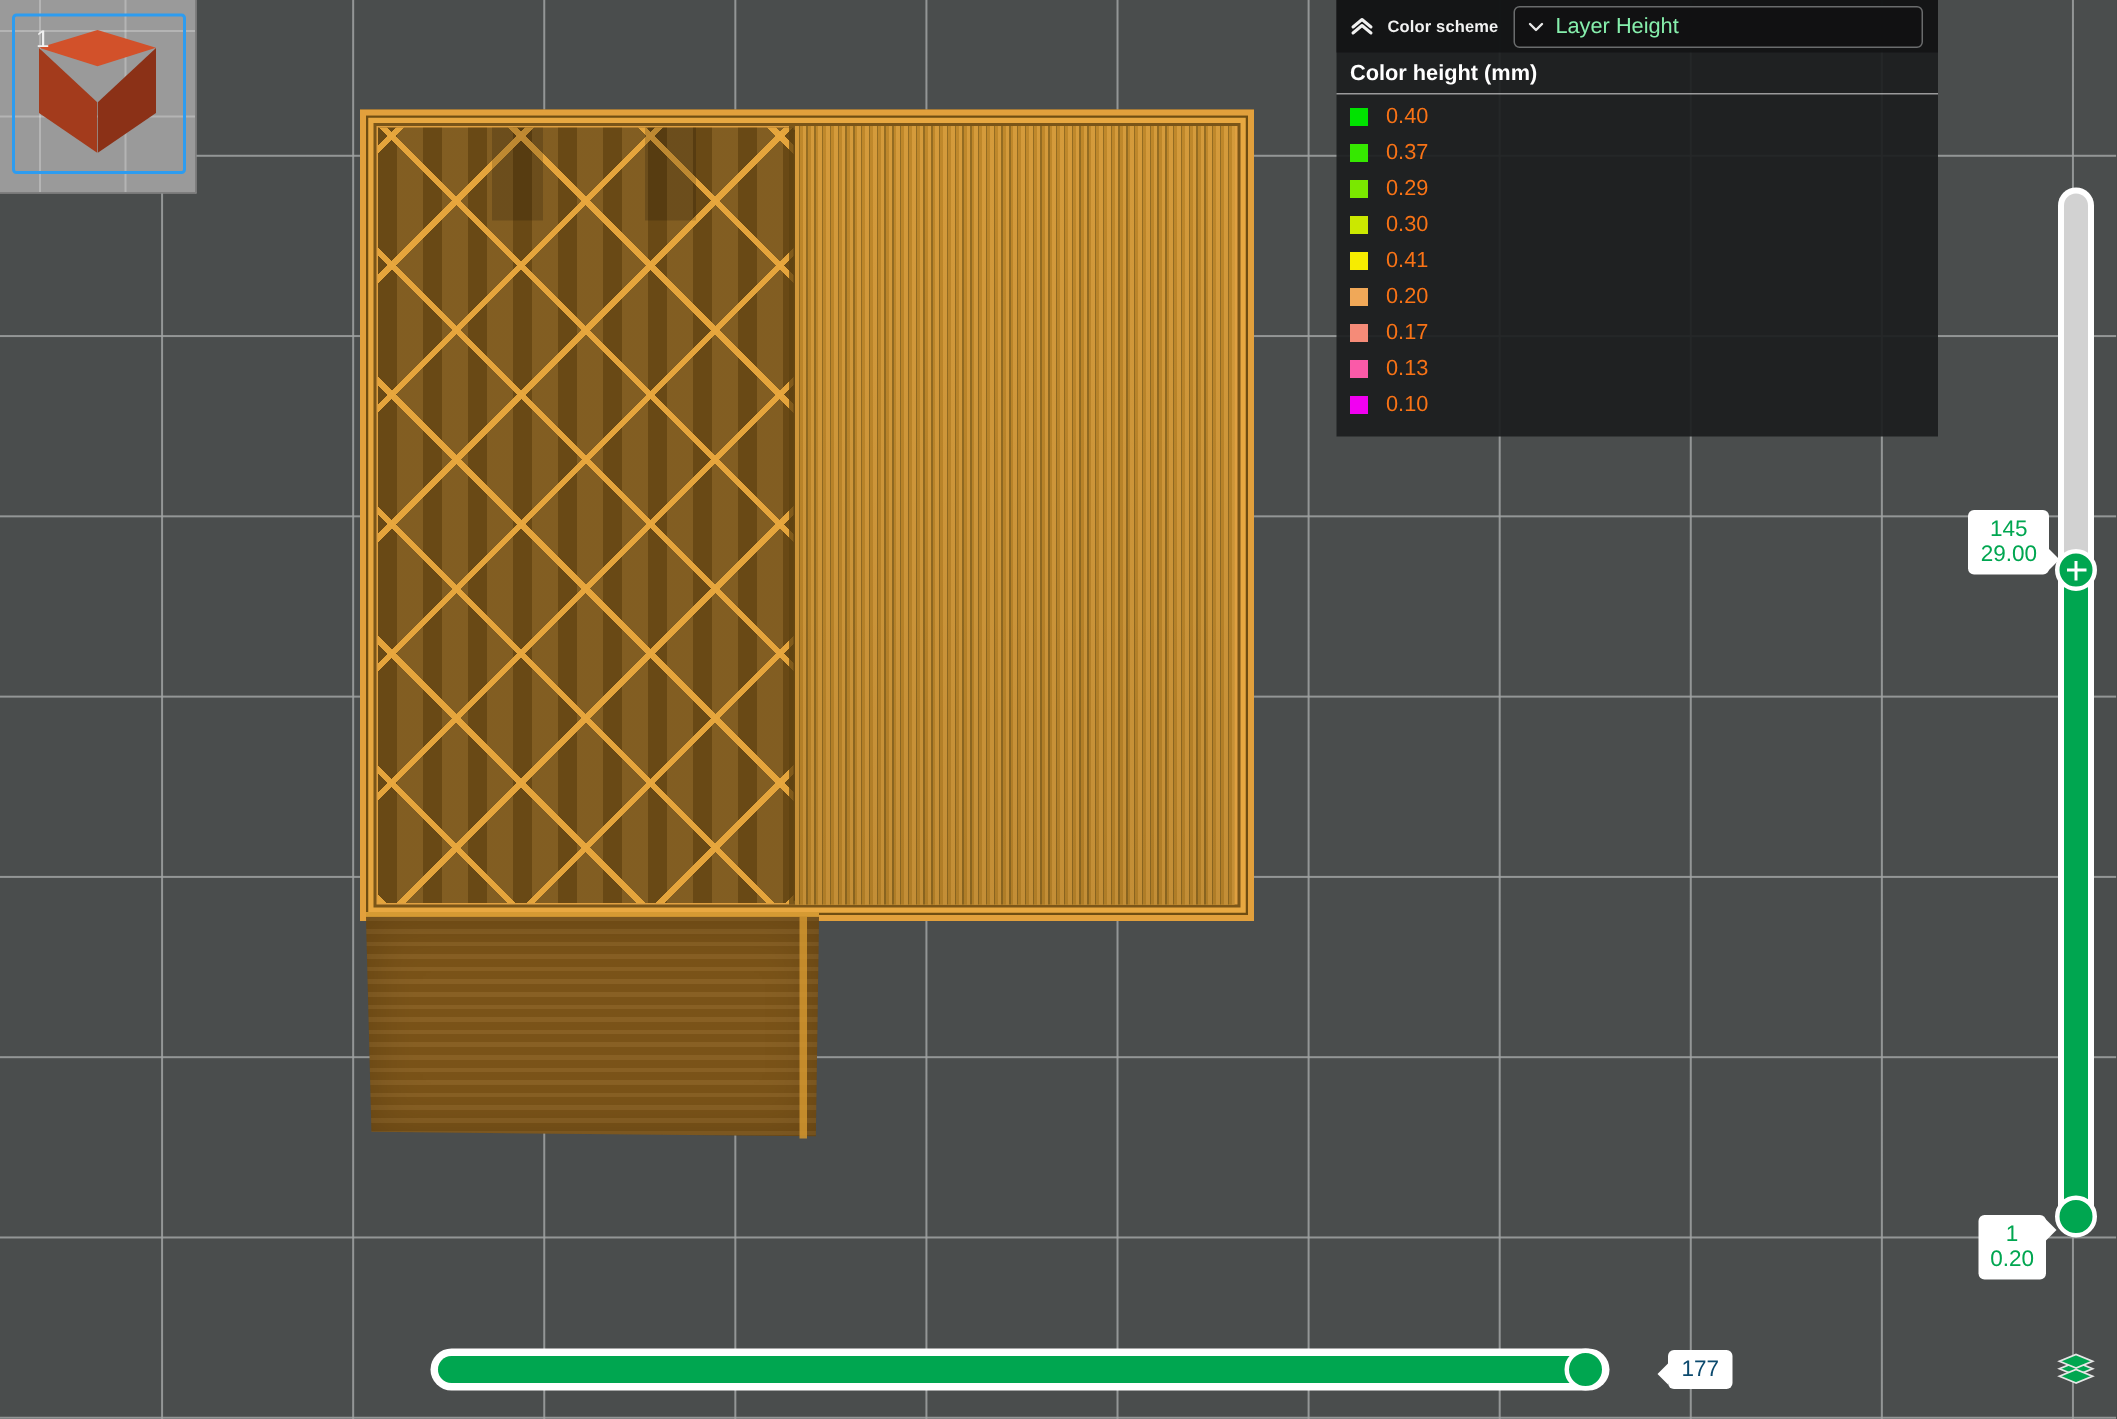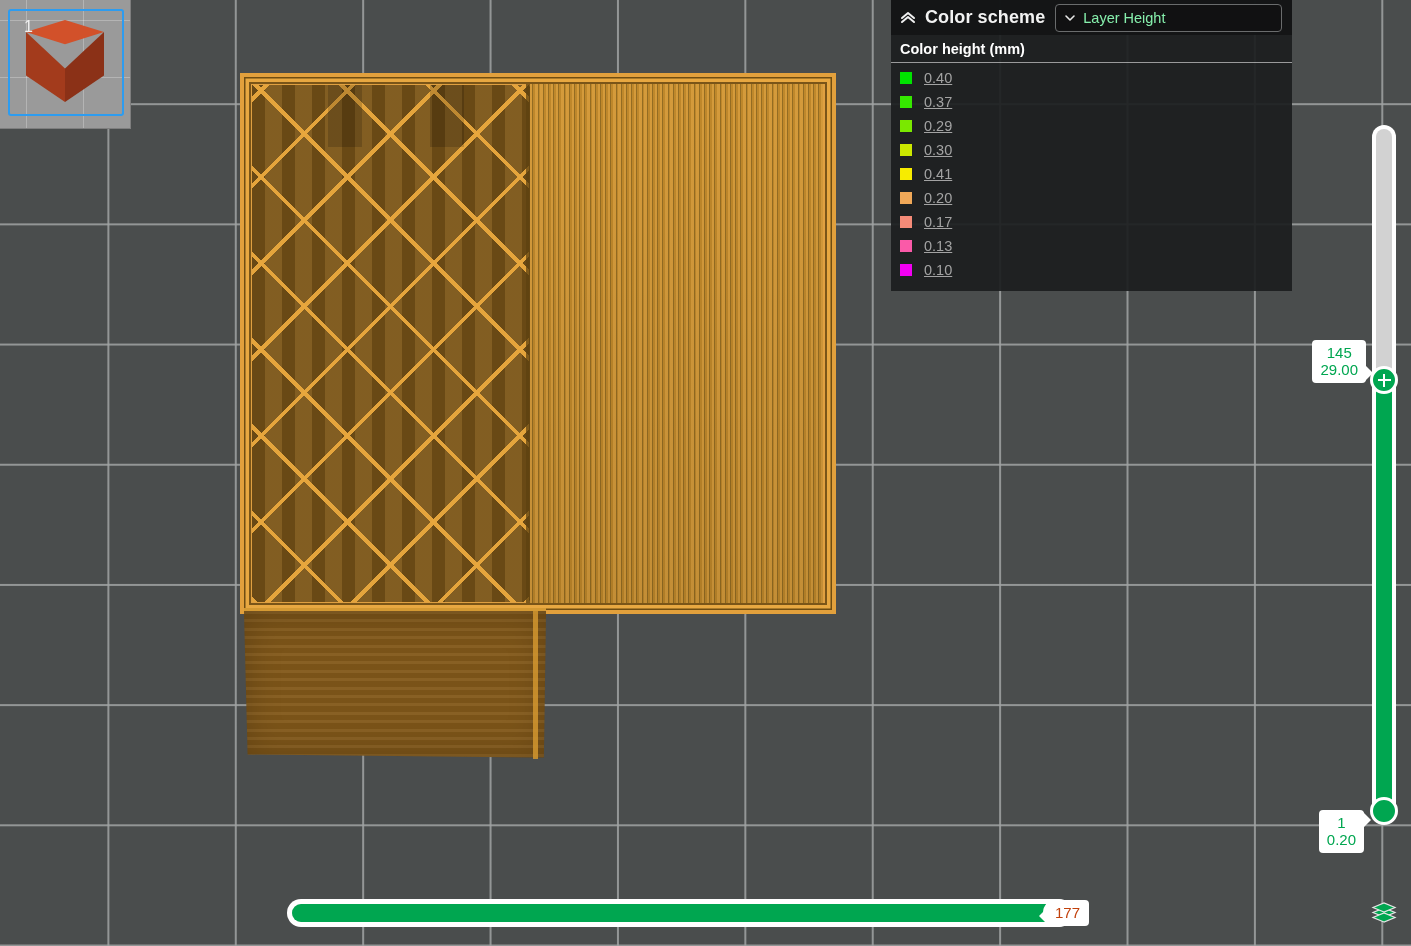--- a/index.html
+++ b/index.html
@@ -232,21 +232,21 @@
   }
   .collapse-icon {
     width: 22px;
     height: 22px;
     display: flex;
     align-items: center;
     justify-content: center;
     cursor: pointer;
   }
   .legend-title {
-    font-size: 18px;
+    font-size: 11px;
     font-weight: bold;
     margin-left: 6px;
     white-space: nowrap;
     letter-spacing: .1px;
   }
   .scheme-select {
     display: flex;
     align-items: center;
     margin-left: 10px;
     flex: 1;
@@ -291,22 +291,21 @@
     padding-left: 9px;
   }
   .swatch {
     width: 12px;
     height: 12px;
     flex: none;
   }
   .legend-label {
     font-size: 14.5px;
     margin-left: 12px;
-    color: #a3a3a3;
-    text-decoration: underline;
+    color: #f97316;
   }
 
   
   #v-slider {
     position: absolute;
     left: 1372px;
     top: 125px;
     width: 24px;
     height: 695px;
   }
@@ -445,25 +444,25 @@
     width: 28px;
     height: 28px;
     border-radius: 50%;
     background: #00a650;
     border: 3px solid #ffffff;
     box-sizing: border-box;
     cursor: pointer;
   }
   .h-tip {
     position: absolute;
-    left: 759px;
+    left: 825px;
     top: 1px;
     background: #ffffff;
     border-radius: 4px;
-    color: #c2410c;
+    color: #0c4a6e;
     font-size: 15px;
     line-height: 17px;
     padding: 4px 9px 5px 9px;
     white-space: nowrap;
   }
   .h-tip::after {
     content: "";
     position: absolute;
     left: -7px;
     top: 9px;

